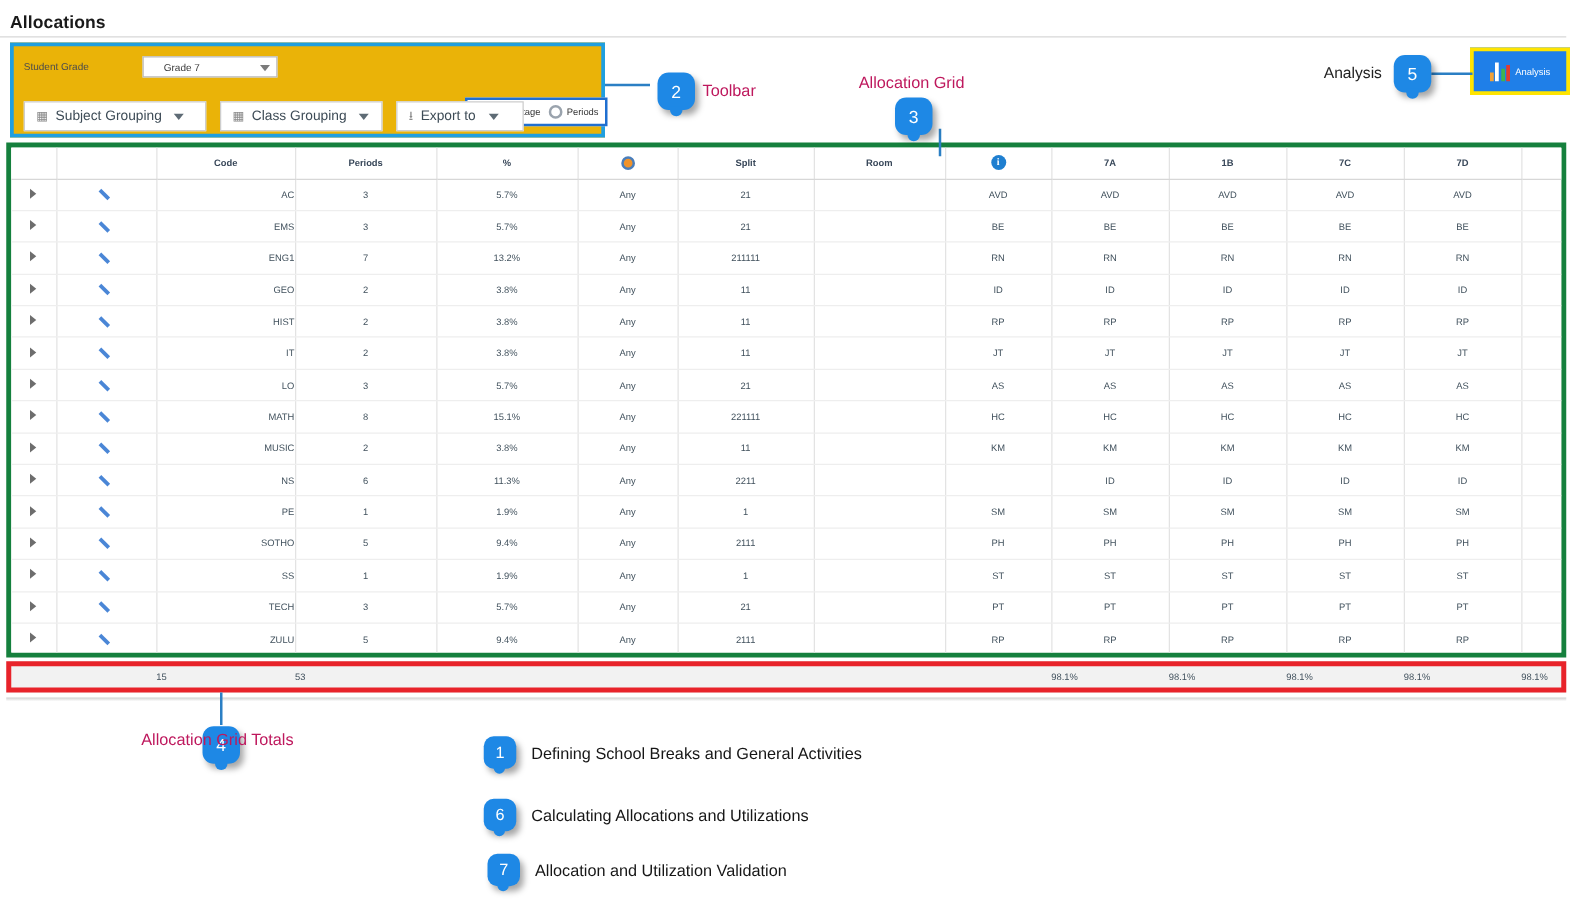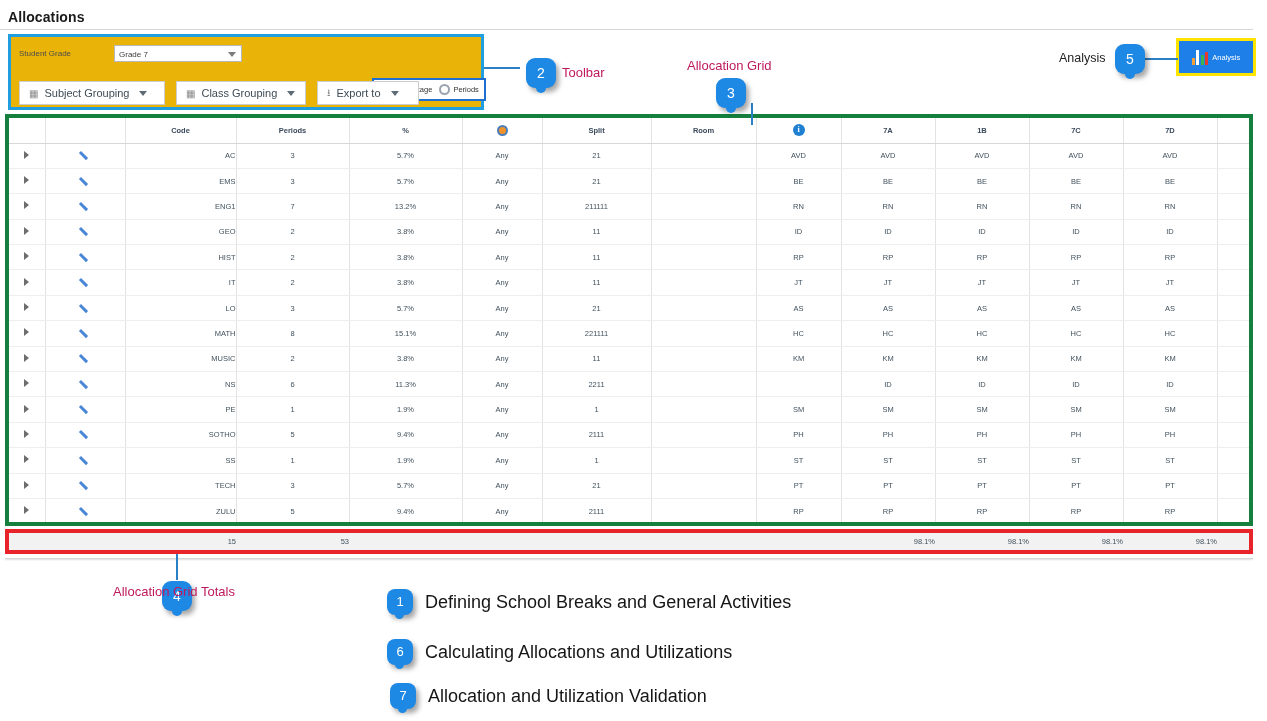--- a/index.html
+++ b/index.html
@@ -47,26 +47,26 @@
   }
   .tb-label {
     position: absolute;
     left: 8px; top: 12px;
     font-size: 8px;
     color: #4c4c4c;
   }
   .tb-select {
     position: absolute;
     left: 103px; top: 8px;
-    width: 128px; height: 17px;
+    width: 108px; height: 17px;
     border: 1px solid #b9b9b9;
     background: #fff;
     font-size: 8px;
     color: #3c3c3c;
-    padding: 3px 16px 0 4px;
+    padding: 3px 16px 0 16px;
     line-height: 11px;
   }
   .tb-select .caret {
     position: absolute;
     right: 5px; top: 6px;
     width: 0; height: 0;
     border-left: 4px solid transparent;
     border-right: 4px solid transparent;
     border-top: 5px solid #7b7b7b;
   }
@@ -259,21 +259,21 @@
     background: #f2f2f2;
   }
   table.totals {
     border-collapse: collapse;
     table-layout: fixed;
     width: 1240px;
   }
   table.totals td {
     font-size: 7.5px;
     color: #41515d;
-    text-align: right;
+    text-align: left;
     height: 17px;
     padding: 0;
     white-space: nowrap;
   }
   .page-shadow {
     position: absolute;
     left: 5px; top: 558px;
     width: 1248px; height: 3px;
     background: linear-gradient(180deg,#cfcfcf,#ffffff);
   }
@@ -321,21 +321,21 @@
   .legend-row .badge {
     position: relative;
     width: 26px; height: 26px;
     border-radius: 8px;
     line-height: 26px;
     font-size: 13px;
   }
   .legend-row .badge::after {
     left: 8px; bottom: -4px; width: 9px; height: 7px;
   }
-  .legend-row .lbl { font-size: 18px; color: #161616; white-space: nowrap; }
+  .legend-row .lbl { font-size: 13px; color: #161616; white-space: nowrap; }
 </style>
 </head>
 <body>
 
 <div id="root">
 
   <div class="page-title">Allocations</div>
   <div class="title-rule"></div>
 
   <div class="toolbar-frame">

